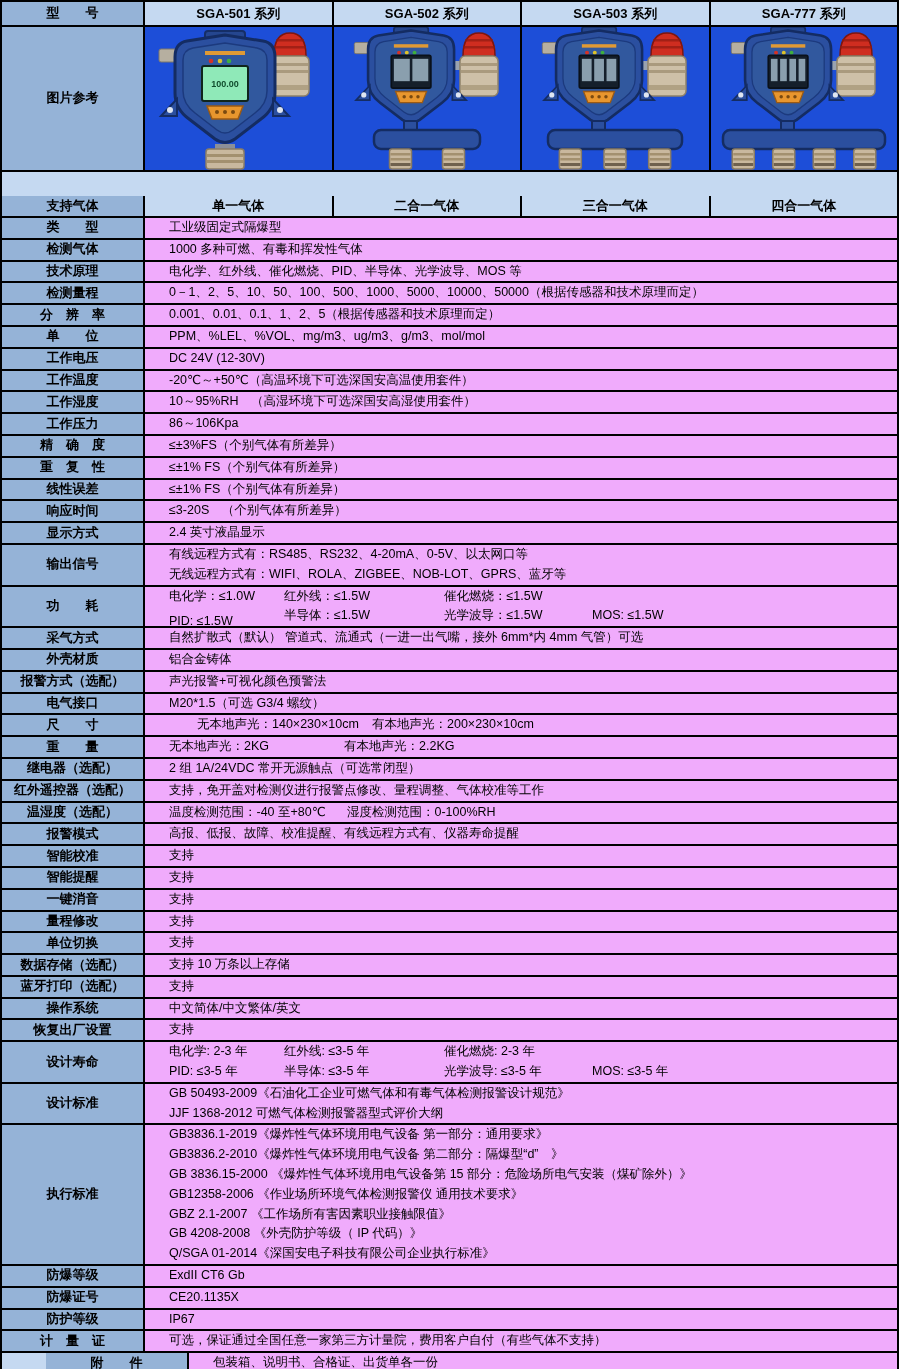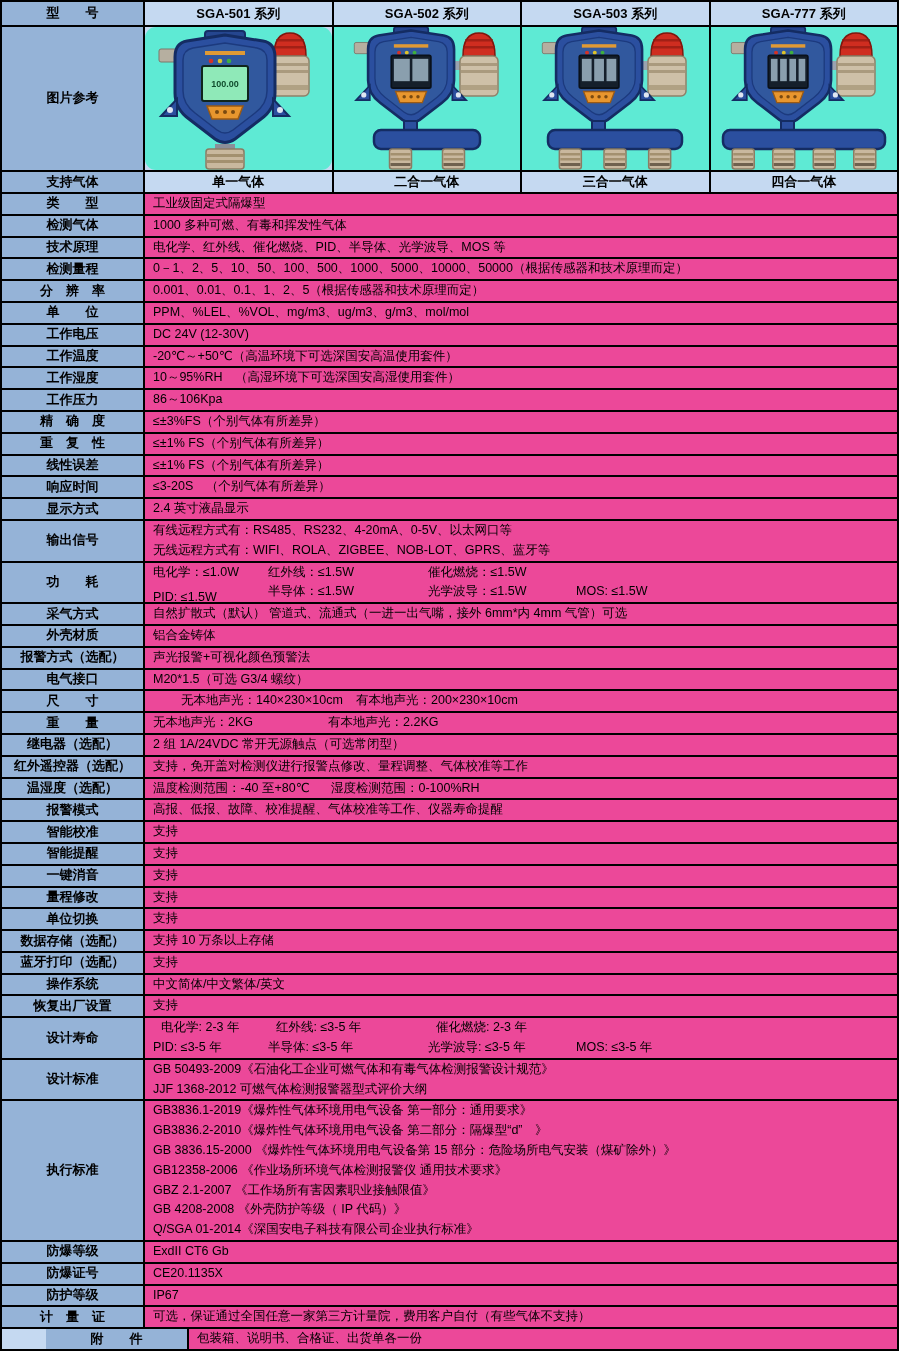--- a/index.html
+++ b/index.html
@@ -3,32 +3,32 @@
 <meta charset="utf-8">
 <style>
   html,body{margin:0;padding:0;background:#fff;}
   body{width:899px;font-family:"Liberation Sans","DejaVu Sans",sans-serif;color:#000;}
   .tbl{width:899px;border:2px solid #000;box-sizing:border-box;background:#C5D9F1;}
   .row{display:flex;align-items:stretch;box-sizing:border-box;border-bottom:2px solid #000;}
   .row:last-child{border-bottom:none;margin-left:44px;}
   .lbl{flex:0 0 143px;width:143px;background:#95B3D7;border-right:2px solid #000;display:flex;
        align-items:center;justify-content:center;text-align:center;font-weight:bold;font-size:13px;
        line-height:1.15;box-sizing:border-box;padding:0 12px;}
-  .cnt{flex:1;min-width:0;background:#ec4899;display:flex;flex-direction:column;justify-content:center;
-       padding:0 8px;box-sizing:border-box;}
+  .cnt{flex:1;min-width:0;background:#f0abfc;display:flex;flex-direction:column;justify-content:center;
+       padding:0 24px;box-sizing:border-box;}
   .line{height:19.8px;line-height:19.8px;font-size:12.5px;white-space:nowrap;overflow:hidden;}
   .seg{display:inline-block;vertical-align:top;}
   .cols{flex:1;display:flex;min-width:0;}
   .cols .c{flex:1;min-width:0;background:#C5D9F1;border-left:2px solid #000;display:flex;
            align-items:center;justify-content:center;font-weight:bold;font-size:13px;box-sizing:border-box;}
-  .cols .c:first-child{border-left:none;border-radius:11px;}
+  .cols .c:first-child{border-left:none;}
   .h-header{height:25px;}
   .h-image{height:145px;}
-  .h-gas{height:22px;}
-  .imgrow .c{background:#5eead4;}
+  .h-gas{height:22px;margin-top:24px;}
+  .imgrow .c{background:#1d4ed8;}
 </style>
 </head>
 <body>
 
 <div class="tbl" id="tbl">
 
   <div class="row h-header">
     <div class="lbl">型　　号</div>
     <div class="cols">
       <div class="c">SGA-501 系列</div>
@@ -430,21 +430,21 @@
     </div>
     <div class="row">
       <div class="lbl">温湿度（选配）</div>
       <div class="cnt">
         <div class="line"><span class="seg" style="width: 178px;">温度检测范围：-40 至+80℃</span><span class="seg">湿度检测范围：0-100%RH</span></div>
       </div>
     </div>
     <div class="row">
       <div class="lbl">报警模式</div>
       <div class="cnt">
-        <div class="line"><span class="seg">高报、低报、故障、校准提醒、气体校准等工作、仪器寿命提醒</span></div>
+        <div class="line"><span class="seg">高报、低报、故障、校准提醒、有线远程方式有、仪器寿命提醒</span></div>
       </div>
     </div>
     <div class="row">
       <div class="lbl">智能校准</div>
       <div class="cnt">
         <div class="line"><span class="seg">支持</span></div>
       </div>
     </div>
     <div class="row">
       <div class="lbl">智能提醒</div>
@@ -490,21 +490,21 @@
     </div>
     <div class="row">
       <div class="lbl">恢复出厂设置</div>
       <div class="cnt">
         <div class="line"><span class="seg">支持</span></div>
       </div>
     </div>
     <div class="row">
       <div class="lbl">设计寿命</div>
       <div class="cnt">
-        <div class="line"><span class="seg" style="width: 115px; margin-left: 8px;">电化学: 2-3 年</span><span class="seg" style="width: 160px;">红外线: ≤3-5 年</span><span class="seg">催化燃烧: 2-3 年</span></div>
+        <div class="line"><span class="seg" style="width: 115px;">电化学: 2-3 年</span><span class="seg" style="width: 160px;">红外线: ≤3-5 年</span><span class="seg">催化燃烧: 2-3 年</span></div>
         <div class="line"><span class="seg" style="width: 115px;">PID: ≤3-5 年</span><span class="seg" style="width: 160px;">半导体: ≤3-5 年</span><span class="seg" style="width: 148px;">光学波导: ≤3-5 年</span><span class="seg">MOS: ≤3-5 年</span></div>
       </div>
     </div>
     <div class="row">
       <div class="lbl">设计标准</div>
       <div class="cnt">
         <div class="line"><span class="seg">GB 50493-2009《石油化工企业可燃气体和有毒气体检测报警设计规范》</span></div>
         <div class="line"><span class="seg">JJF 1368-2012 可燃气体检测报警器型式评价大纲</span></div>
       </div>
     </div>

